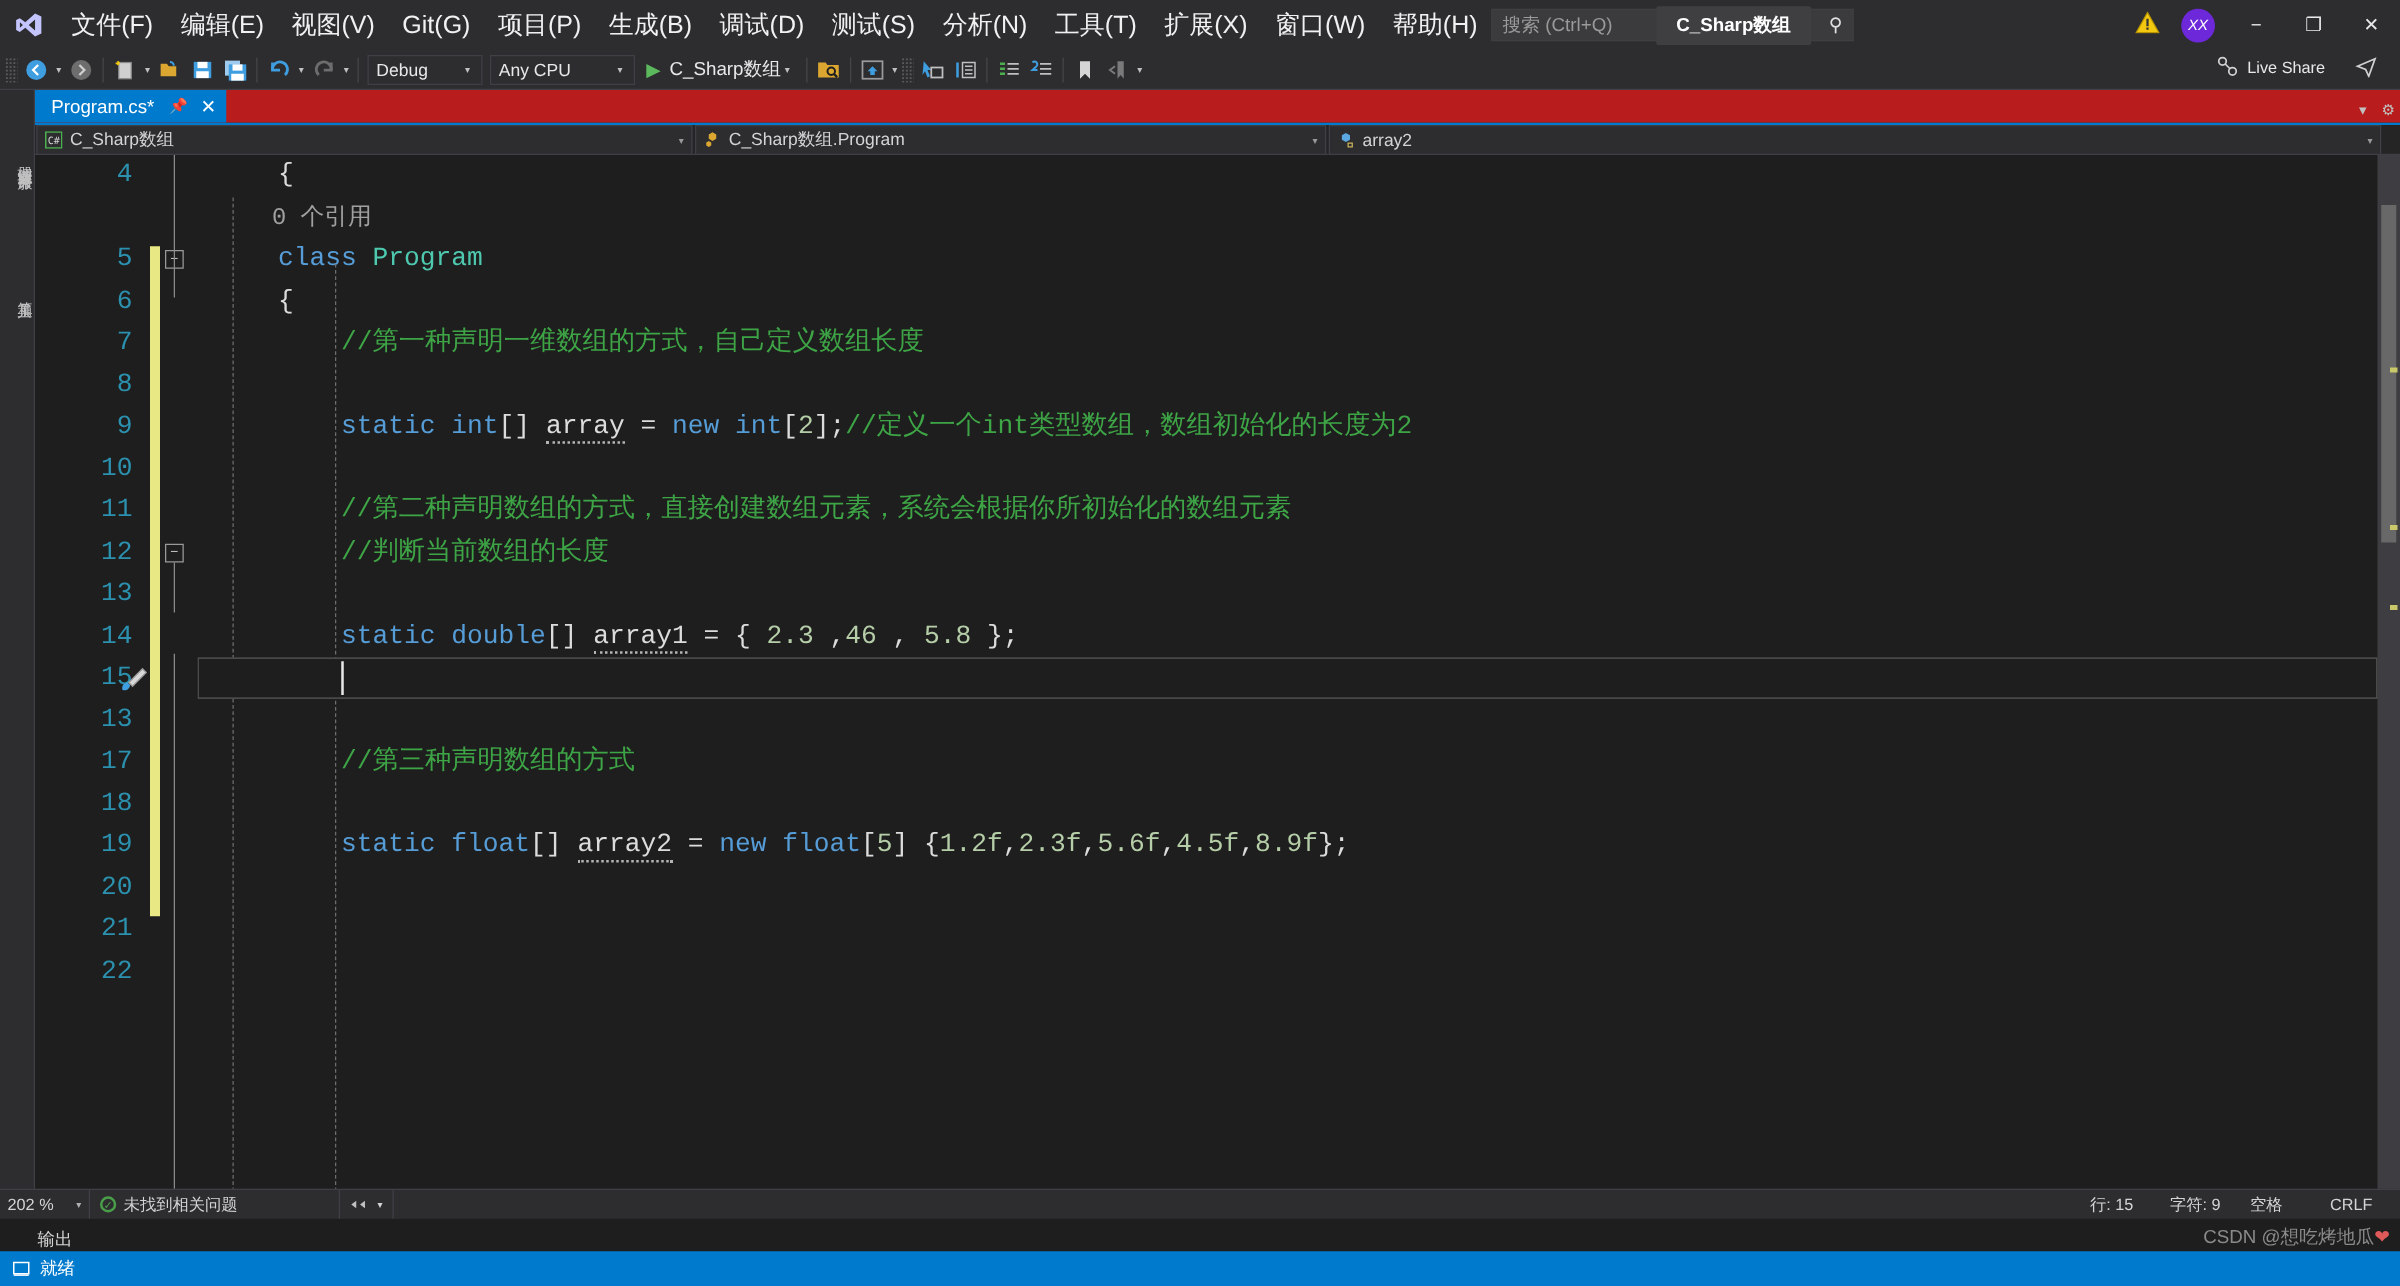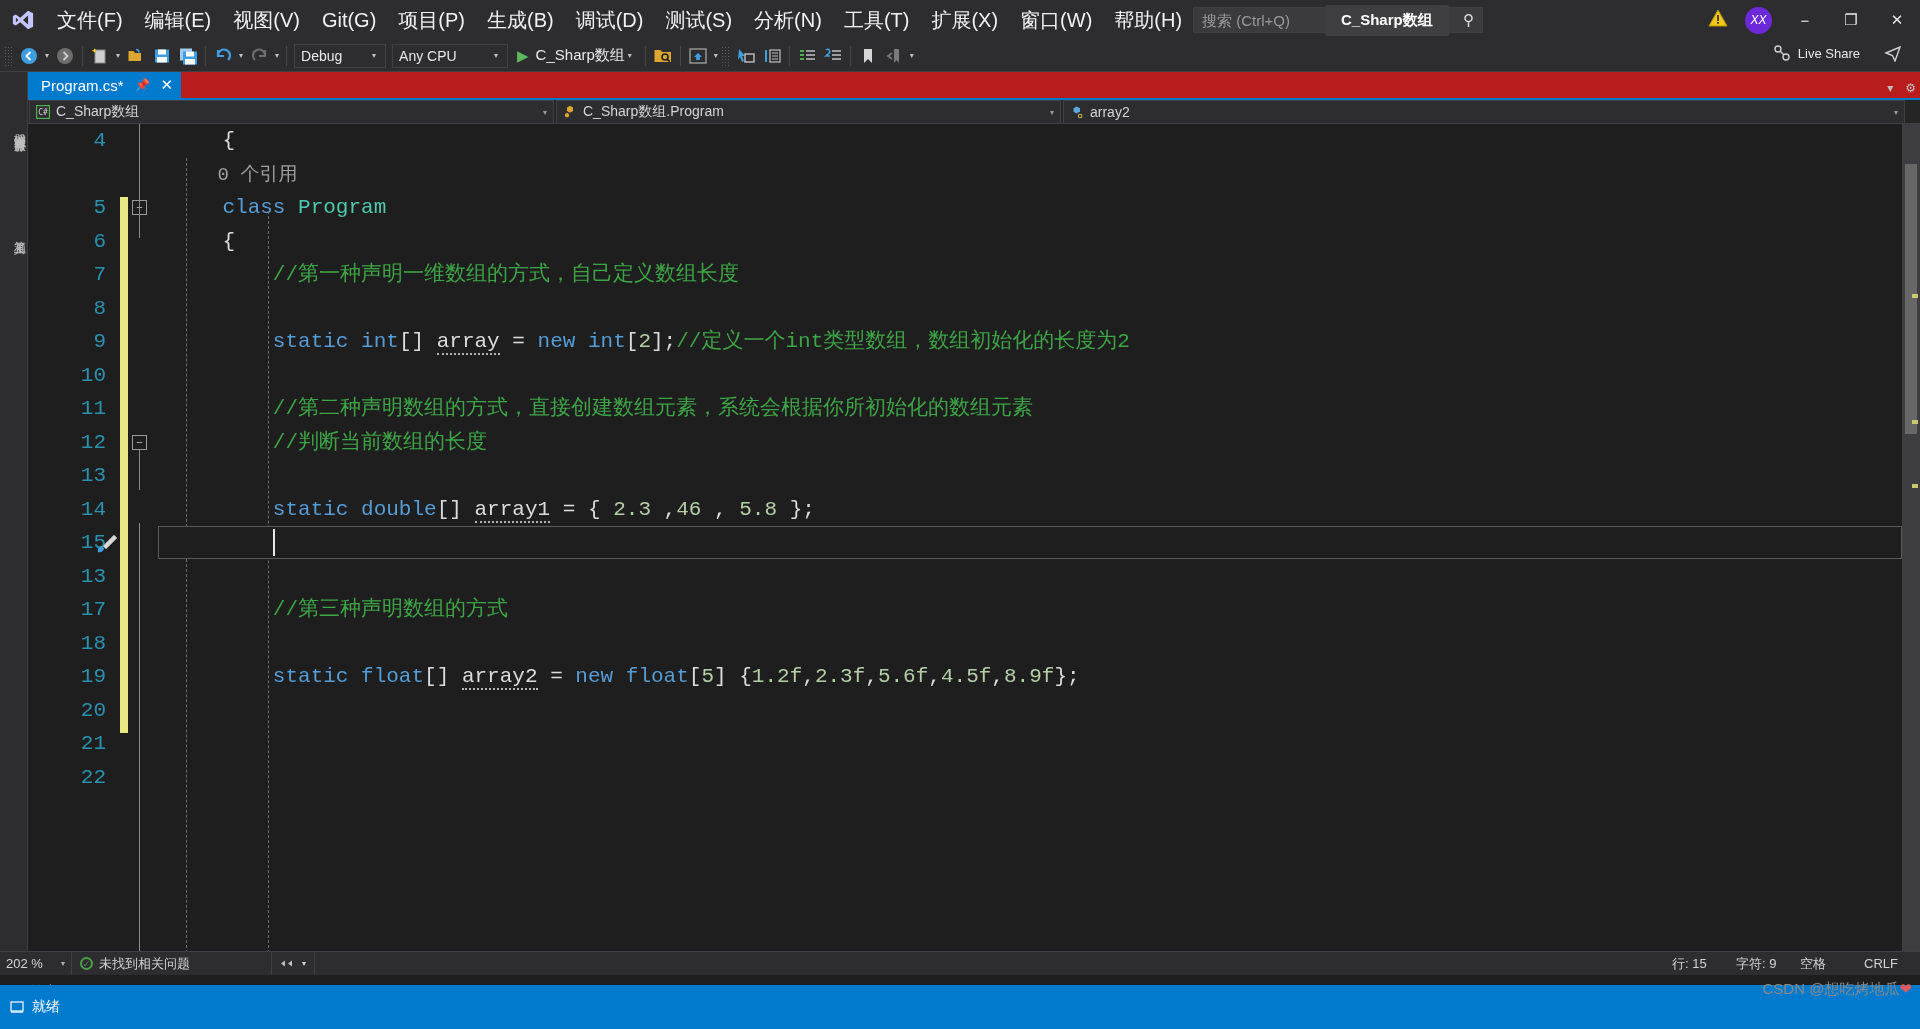--- a/index.html
+++ b/index.html
@@ -236,21 +236,21 @@
     color: #4a9e4a; font-size: 9px;
   }
 
   
   .outputpane {
     position: absolute; left: 0; right: 0; bottom: 28px; height: 26px;
     background: #1e1e1e; color: #d4d4d4; font-size: 14px;
     display: flex; align-items: flex-end; padding-left: 30px;
   }
   .statusbar {
-    position: absolute; left: 0; right: 0; bottom: 0; height: 44px;
+    position: absolute; left: 0; right: 0; bottom: 0; height: 28px;
     background: #007acc; color: #ffffff; font-size: 14px;
     display: flex; align-items: center; padding: 0 10px;
   }
   .sb-ready { display: flex; align-items: center; gap: 8px; }
   .watermark {
     position: absolute; right: 8px; bottom: 30px;
     color: #8a8a8a; font-size: 15px;
   }
   .wm-heart { color: #e05a5a; }
 </style>

